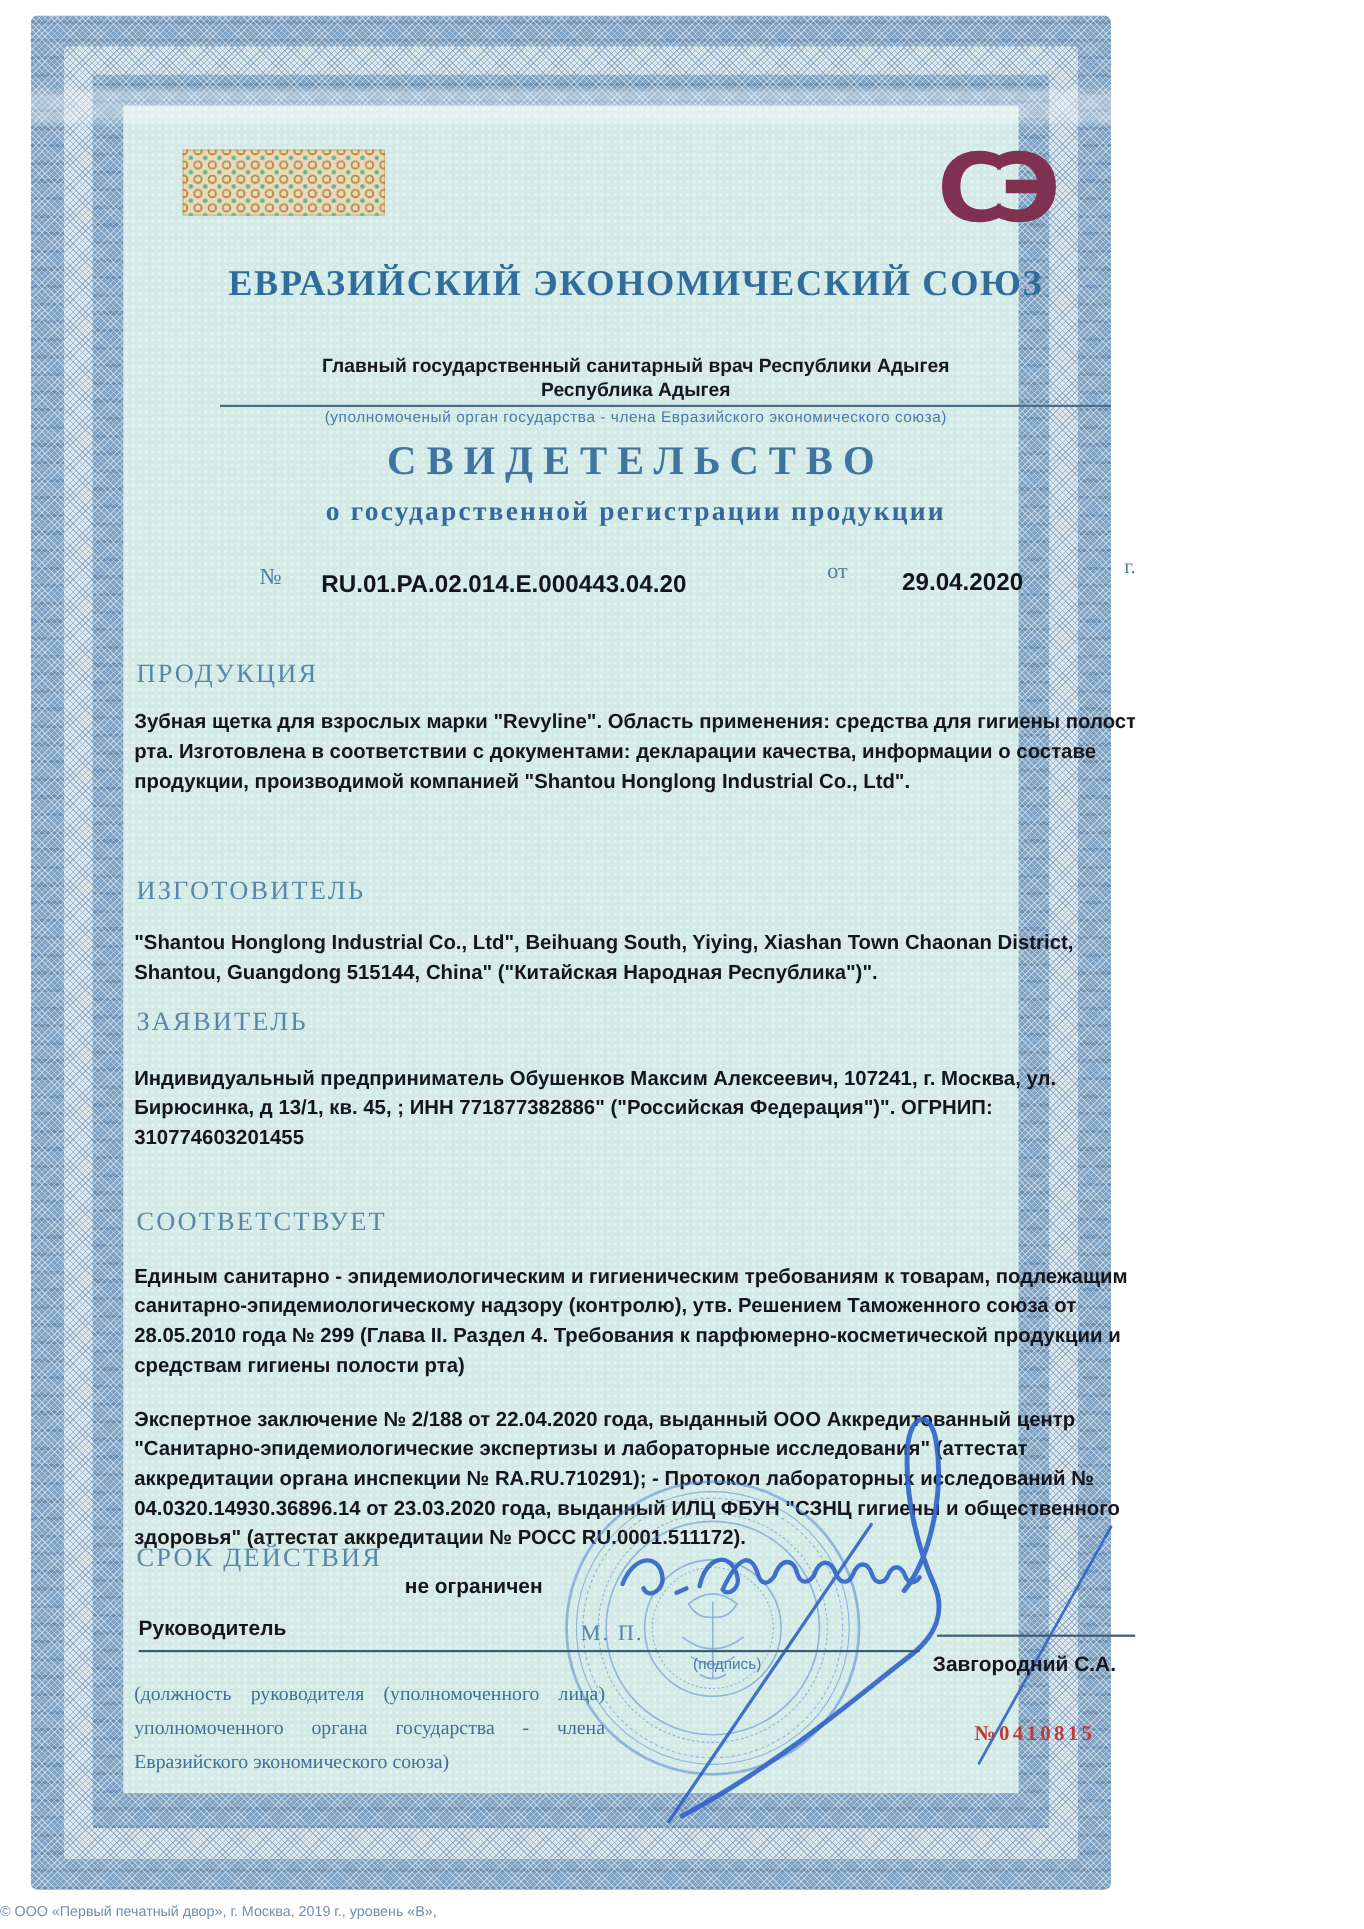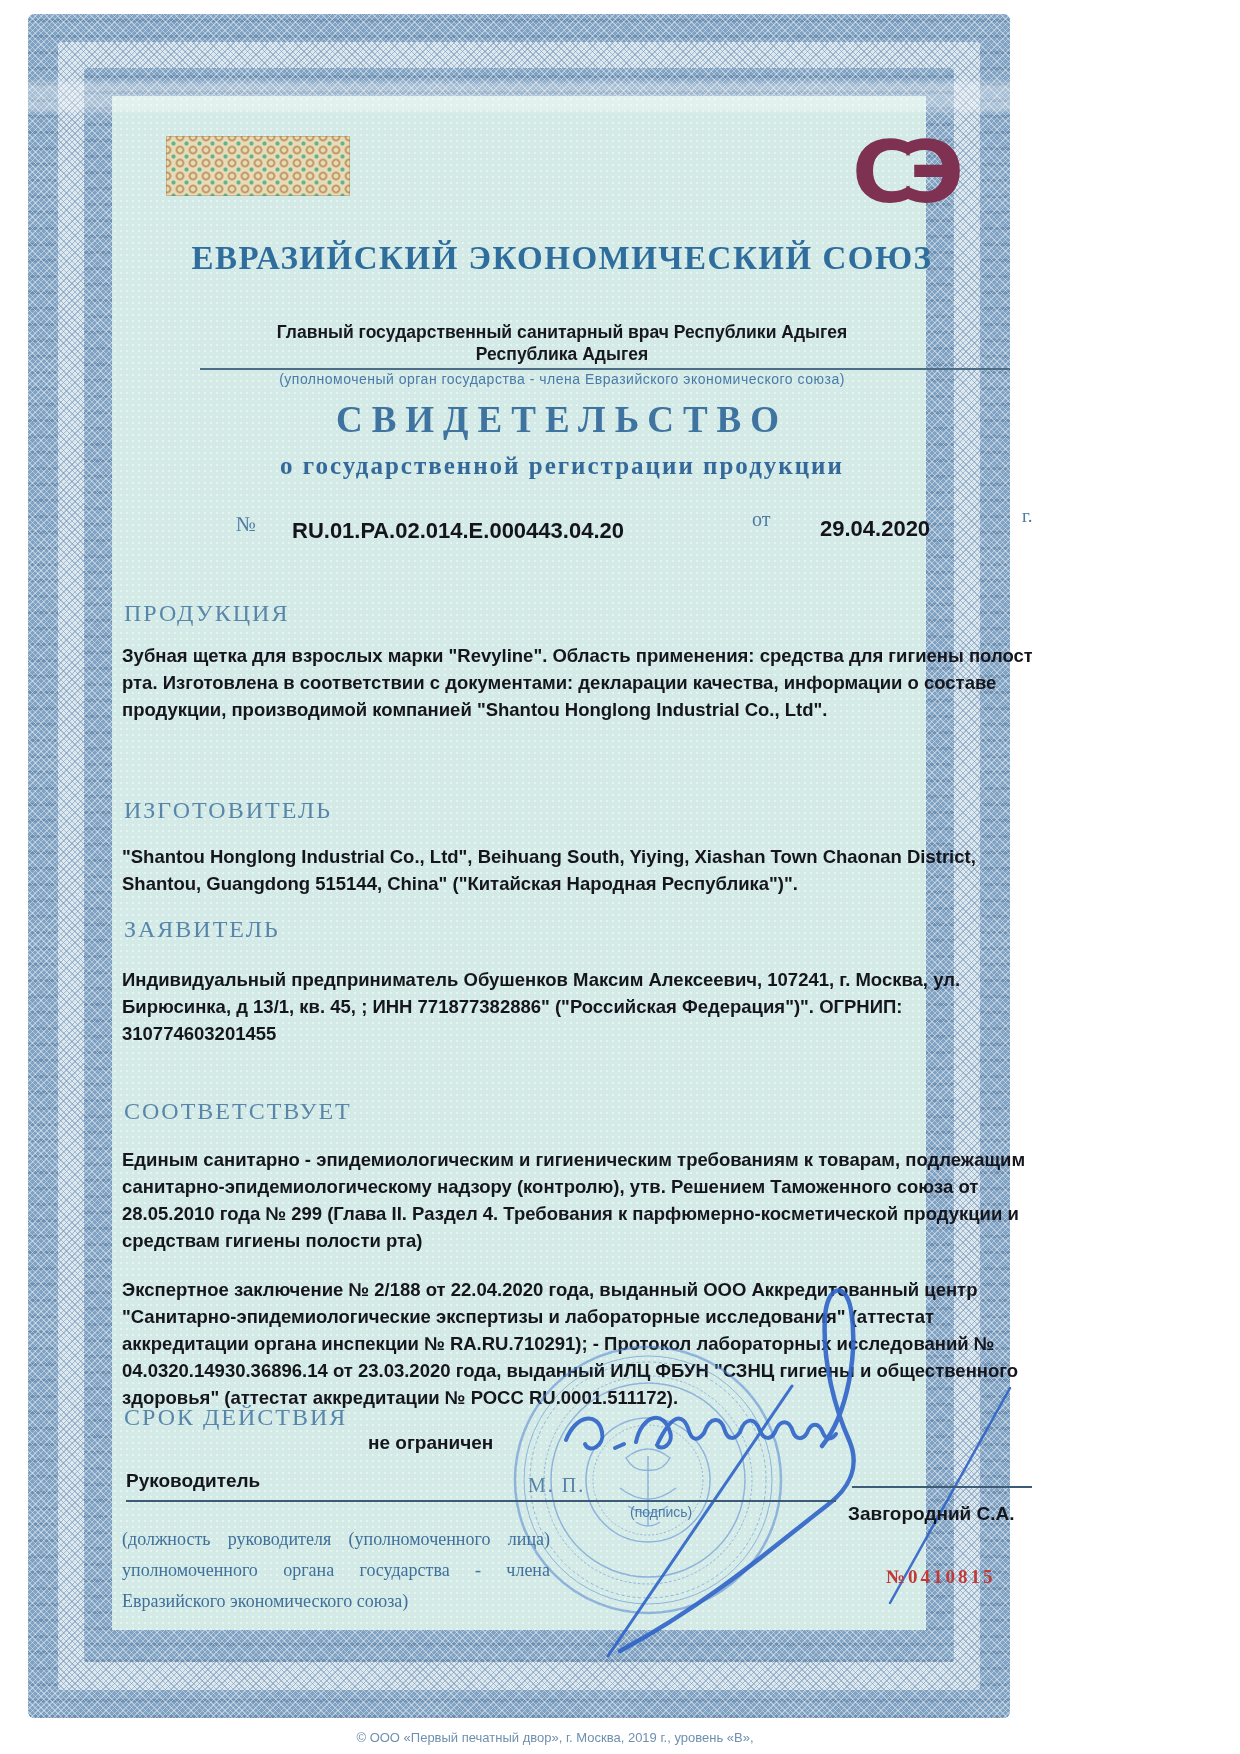--- a/index.html
+++ b/index.html
@@ -46,21 +46,21 @@
     background-position:0 0,6.5px 6.5px;
     border:1px solid rgba(150,120,70,.4);
   }
 
   .logo{
     left:852px;top:122px;width:140px;height:108px;
     color:#7e3150;font-family:"DejaVu Sans",sans-serif;font-weight:bold;
     font-size:86px;line-height:100px;letter-spacing:-14px;text-align:left;
   }
 
-  .header-wrap{left:112px;width:900px;text-align:center;}
+  .header-wrap{left:112px;width:900px;text-align:center;padding-left:16px;}
   .union-title{top:240px;font-family:"Liberation Serif",serif;font-weight:bold;
     font-size:33px;letter-spacing:1.5px;color:#2f6d9d;}
   .auth1{top:300px;font-size:17.5px;font-weight:bold;color:#17171f;}
   .auth2{top:322px;font-size:17.5px;font-weight:bold;color:#17171f;}
   .auth3{top:344px;font-size:17.5px;font-weight:bold;color:#17171f;}
   .auth-rule{left:200px;top:368px;width:810px;height:0;border-top:2px solid #4d6c86;position:absolute;}
   .auth-note{top:371px;font-size:14px;color:#4a7aa8;letter-spacing:.5px;}
   .doc-title{top:398px;font-family:"Liberation Serif",serif;font-weight:bold;
     font-size:37px;letter-spacing:9px;color:#3f74a0;}
   .doc-subtitle{top:452px;font-family:"Liberation Serif",serif;font-weight:bold;
@@ -98,21 +98,21 @@
   .sig-caption{left:630px;top:1504px;font-size:14px;color:#4a7aa8;}
   .signer-name{left:848px;top:1492px;font-size:19px;font-weight:bold;color:#15151d;margin-top:11px;}
   .position-note{left:122px;top:1512px;width:428px;font-family:"Liberation Serif",serif;
     font-size:18px;line-height:31px;color:#3f6f9a;text-align:justify;margin-top:12px;}
   .serial{left:886px;top:1566px;font-family:"Liberation Serif",serif;font-size:19px;
     letter-spacing:3px;color:#c03a3a;font-weight:bold;}
 
   .stamp-svg{left:508px;top:1338px;width:280px;height:285px;}
   .sign-svg{left:470px;top:1258px;width:580px;height:420px;}
 
-  .footer-note{left:0;top:1730px;width:1110px;text-align:center;font-size:13px;color:#6f8fb0;}
+  .footer-note{left:0;top:1730px;width:1110px;text-align:left;font-size:13px;color:#6f8fb0;}
 </style>
 </head>
 <body>
 
 <div class="page">
 
   <div class="band band-outer hatch-dark"></div>
   <div class="band band-mid hatch-light"></div>
   <div class="band band-inner hatch-dark"></div>
   <div class="interior"></div>

